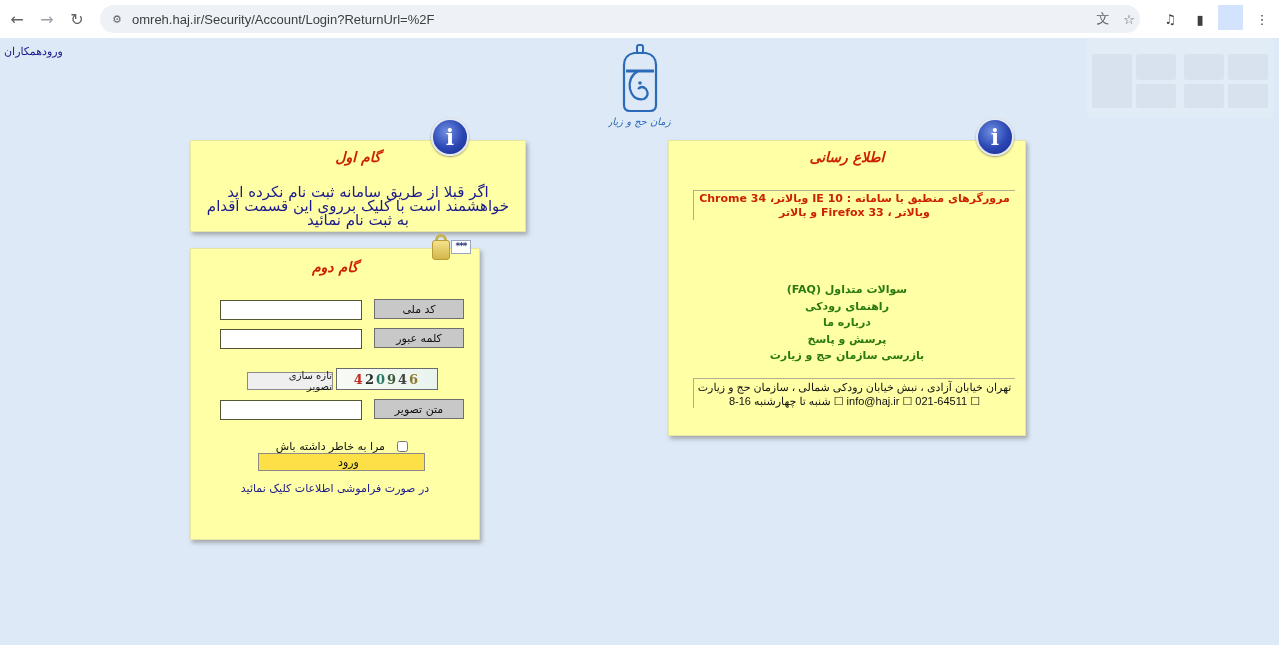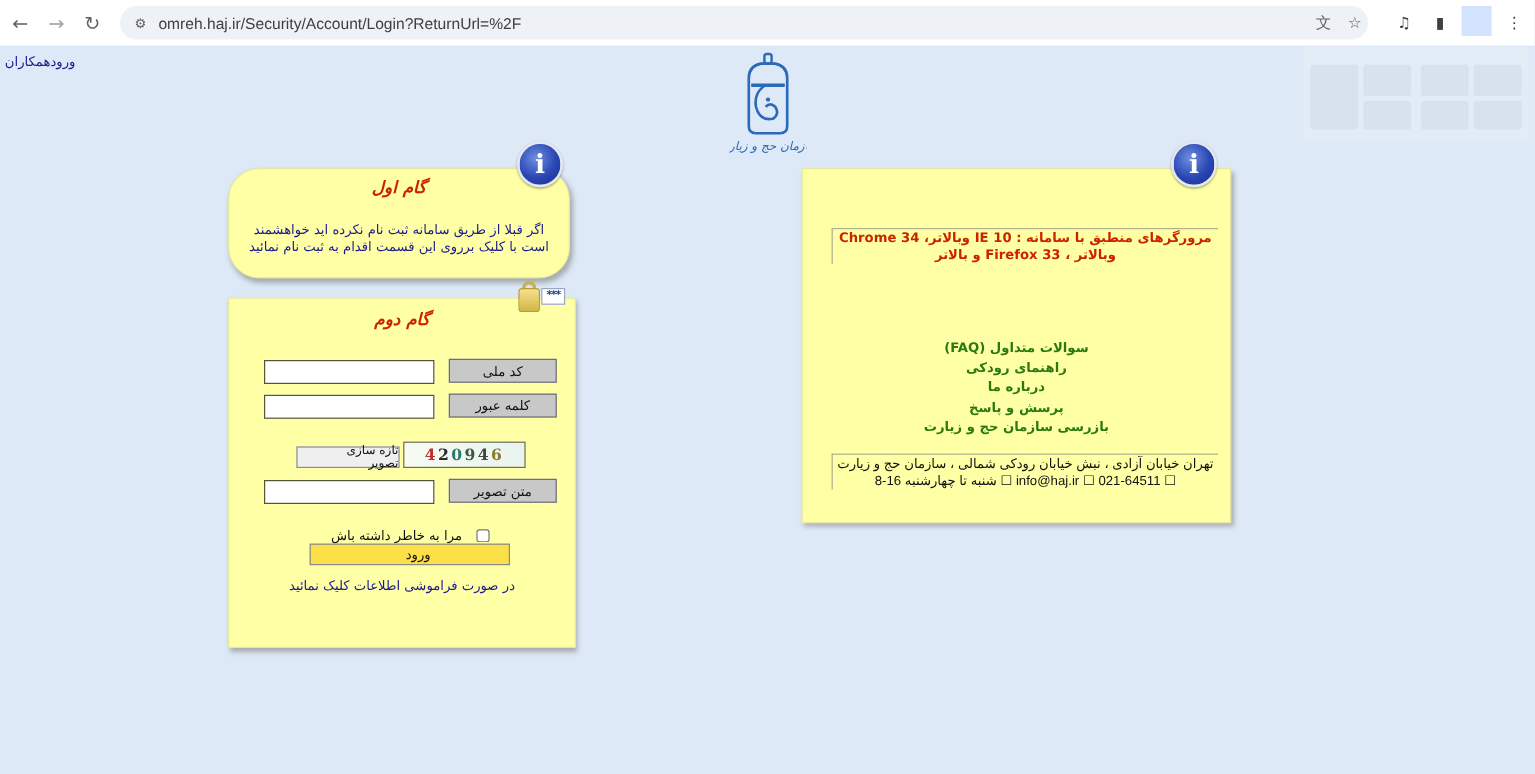--- a/index.html
+++ b/index.html
@@ -22,23 +22,23 @@
   .ghost-cell { position: absolute; background: rgba(205,218,232,0.55); border-radius: 3px; }
 
   
   .top-link { position: absolute; left: 4px; top: 45px; font-family: "Liberation Sans", sans-serif; font-size: 11px; color: #1a1a8c; text-decoration: none; }
   .logo { position: absolute; left: 608px; top: 43px; width: 64px; height: 86px; }
 
   .panel { position: absolute; background: #ffffa5; border: 1px solid #e6e6a0; box-shadow: 2px 3px 4px rgba(120,120,120,0.55); }
   .panel-title { position: absolute; font-weight: bold; font-style: italic; font-size: 14px; color: #cc2200; width: 100%; text-align: center; }
   .info-icon { position: absolute; width: 38px; height: 38px; border-radius: 50%; background: radial-gradient(circle at 40% 35%, #6f8fe0 0%, #2a46b4 55%, #1a2e86 100%); border: 2px solid #e4e8ef; box-shadow: 0 1px 2px rgba(0,0,0,0.4); display: flex; align-items: center; justify-content: center; color: #fff; font-family: "DejaVu Serif", serif; font-weight: bold; font-size: 22px; }
 
-  .p1 { left: 190px; top: 140px; width: 285px; height: 92px; border-radius: 26px; }
+  .p1 { left: 190px; top: 140px; width: 336px; height: 92px; }
   .p1 .panel-title { top: 8px; }
-  .p1-text { position: absolute; top: 44px; left: 10px; right: 10px; text-align: center; font-size: 11px; color: #1a1a8c; line-height: 14px; direction: rtl; font-family: "DejaVu Sans", sans-serif; }
+  .p1-text { position: absolute; top: 44px; left: 10px; right: 10px; text-align: center; font-size: 15px; color: #1a1a8c; line-height: 14px; direction: rtl; font-family: "DejaVu Sans", sans-serif; }
 
   .p2 { left: 190px; top: 248px; width: 290px; height: 292px; }
   .p2 .panel-title { top: 10px; }
   .lock-icon { position: absolute; left: 432px; top: 236px; width: 40px; height: 24px; }
   .lock-body { position: absolute; left: 0; top: 4px; width: 18px; height: 20px; background: linear-gradient(#f5e28a, #d2b64a); border: 1px solid #b99c3a; border-radius: 3px; }
   .lock-shackle { position: absolute; left: 3px; top: -2px; width: 12px; height: 10px; border: 3px solid #c9b350; border-bottom: none; border-radius: 6px 6px 0 0; }
   .lock-pass { position: absolute; left: 19px; top: 4px; width: 20px; height: 14px; background: #fff; border: 1px solid #9aa6c0; font-size: 9px; color: #2a3a80; line-height: 10px; text-align: center; font-weight: bold; letter-spacing: -1px; }
 
   .lbl-btn { position: absolute; width: 90px; height: 20px; background: #c8c8c8; border: 1px solid #6f6f6f; font-size: 11px; color: #111; display: flex; align-items: center; justify-content: center; direction: rtl; }
   .txt-input { position: absolute; width: 142px; height: 20px; background: #fff; border: 1px solid #555533; font-size: 11px; }
@@ -145,20 +145,21 @@
 <input class="txt-input" type="text" style="left: 220px; top: 400px;" value="">
 
 <div class="remember">
   <input type="checkbox" style="">
   <span>مرا به خاطر داشته باش</span>
 </div>
 <div class="login-btn">ورود</div>
 <div class="forgot">در صورت فراموشی اطلاعات کلیک نمائید</div>
 
 <div class="panel p3">
+  <div class="panel-title">اطلاع رسانی</div>
   <div class="browsers-box">
     <div>مرورگرهای منطبق با سامانه : IE 10 وبالاتر، Chrome 34</div>
     <div>وبالاتر ، Firefox 33 و بالاتر</div>
   </div>
   <div class="links">
     <a href="#">سوالات متداول (FAQ)</a>
     <a href="#">راهنمای رودکی</a>
     <a href="#">درباره ما</a>
     <a href="#">پرسش و پاسخ</a>
     <a href="#">بازرسی سازمان حج و زیارت</a>

